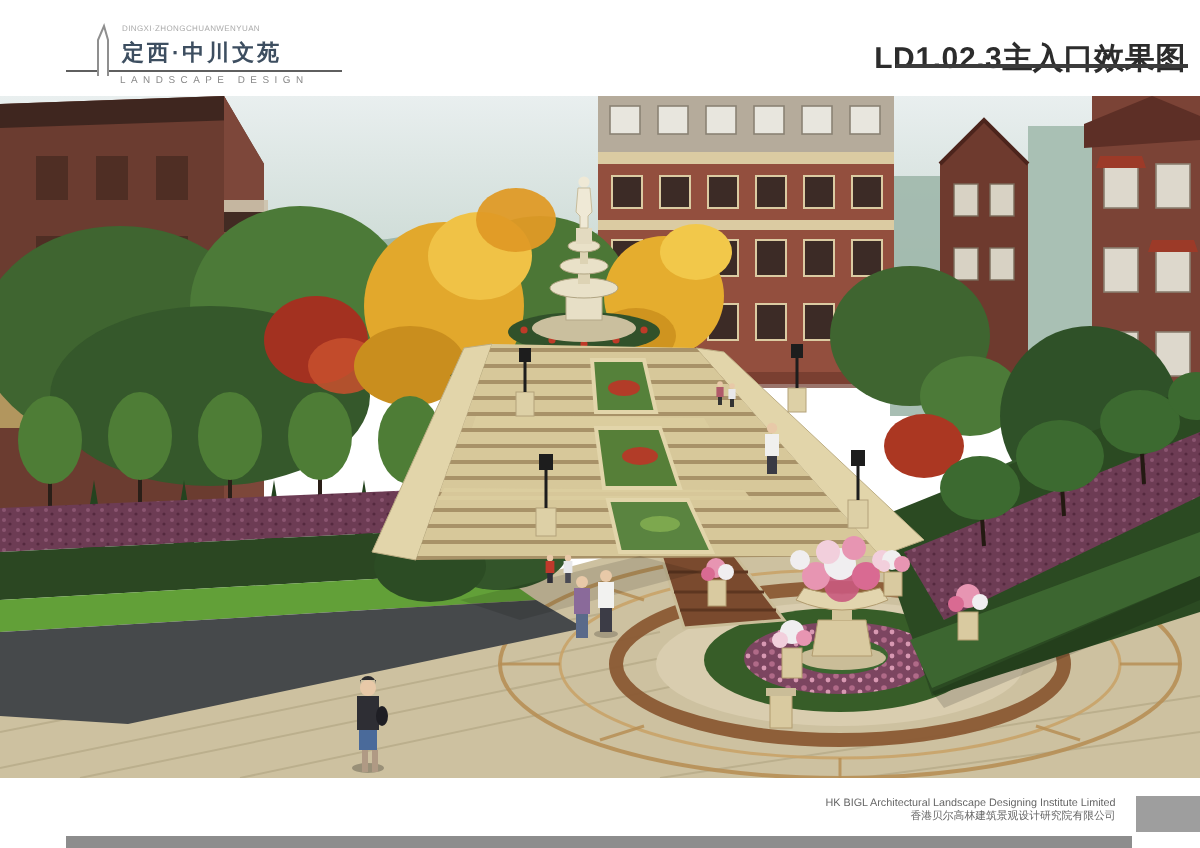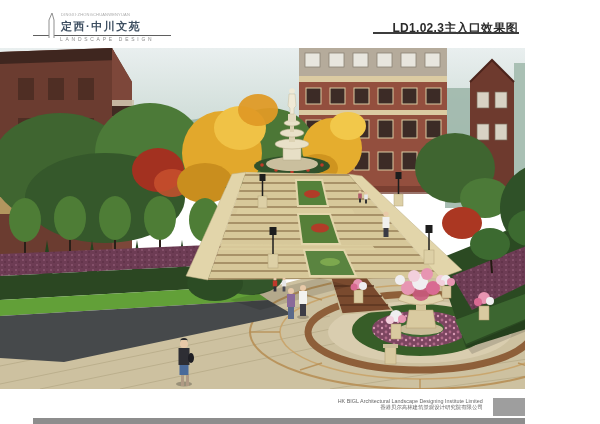--- a/index.html
+++ b/index.html
@@ -1,29 +1,29 @@
 <!DOCTYPE html>
 <html><head>
 <meta charset="utf-8">
 <style>
   html,body{margin:0;padding:0;background:#ffffff;}
   .sheet{
-    position:relative;width:525px;height:424px;background:#fff;overflow:hidden;
+    position:relative;width:600px;height:424px;background:#fff;overflow:hidden;
     font-family:"Liberation Sans","DejaVu Sans",sans-serif;
   }
   
   .brand-rule{position:absolute;left:33px;top:35px;width:138px;height:1px;background:#5f5f5f;}
   .logo{position:absolute;left:45px;top:11px;}
   .tagline{position:absolute;left:61px;top:12px;font-size:8px;color:#aaaaaa;
     letter-spacing:.4px;transform:scale(.5);transform-origin:left top;white-space:nowrap;}
   .title{position:absolute;left:61px;top:19px;font-size:11px;font-weight:bold;
     letter-spacing:1.5px;color:#3d4e60;white-space:nowrap;}
   .dept{position:absolute;left:60px;top:37px;font-size:9px;color:#8a8a8a;
     letter-spacing:5px;transform:scale(.55);transform-origin:left top;white-space:nowrap;}
-  .sheet-label{position:absolute;right:7px;top:20px;font-size:12px;font-weight:bold;
+  .sheet-label{position:absolute;right:7px;top:20px;font-size:15px;font-weight:bold;
     color:#2c2c2c;letter-spacing:.3px;white-space:nowrap;}
   .label-rule{position:absolute;right:6px;top:32px;width:146px;height:1.5px;background:#3c3c3c;}
   
   .render{position:absolute;left:0;top:48px;width:600px;height:341px;}
   .render svg{display:block;}
   
   .company{position:absolute;right:42px;top:398px;text-align:right;font-size:9px;
     color:#666;line-height:11px;transform:scale(.6);transform-origin:right top;white-space:nowrap;}
   .footer-block{position:absolute;right:0;top:398px;width:32px;height:18px;background:#9e9e9e;}
   .footer-bar{position:absolute;left:33px;top:418px;width:533px;height:6px;background:#8d8d8d;}

